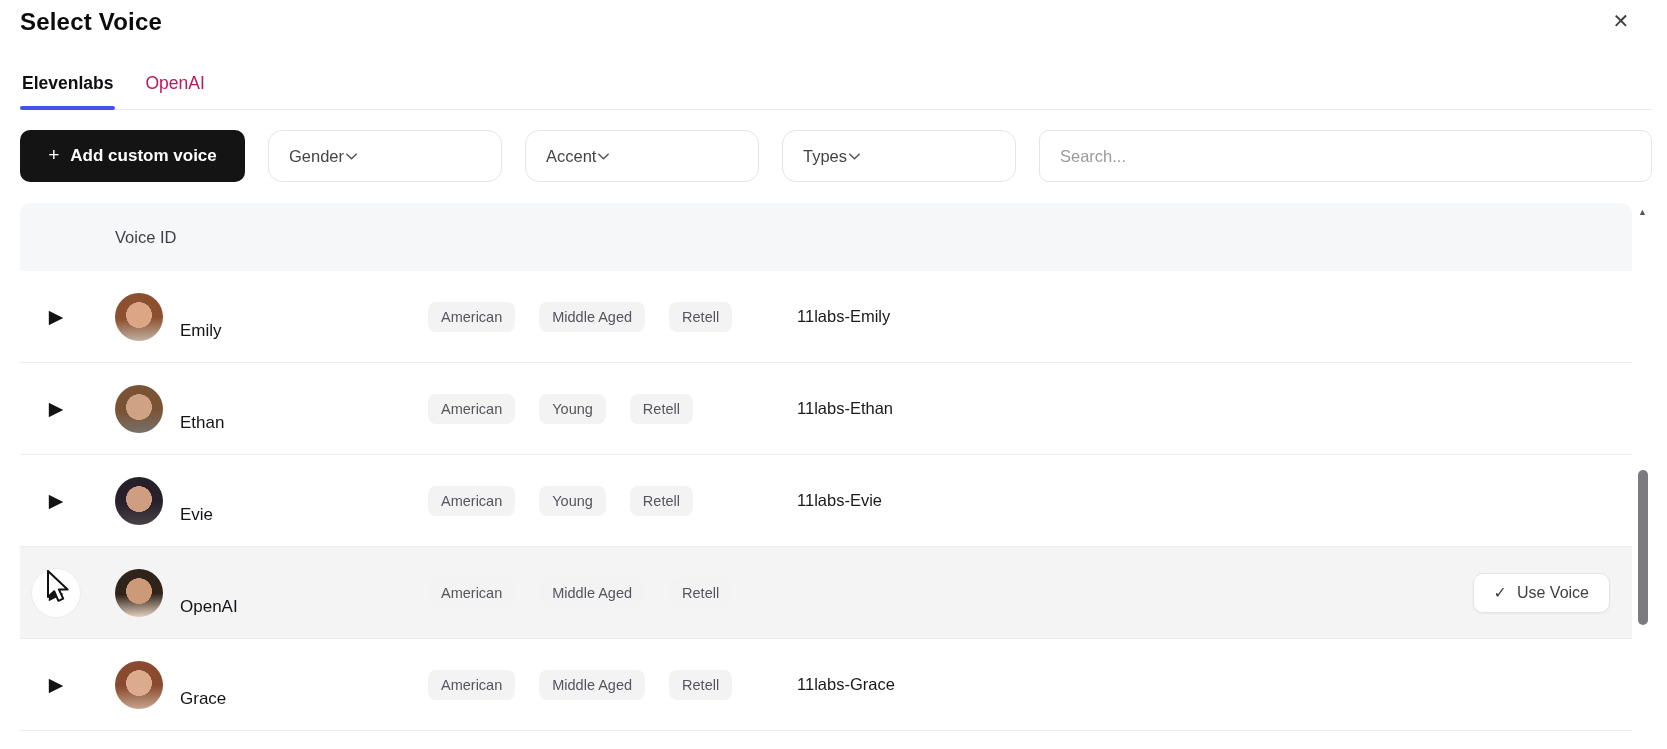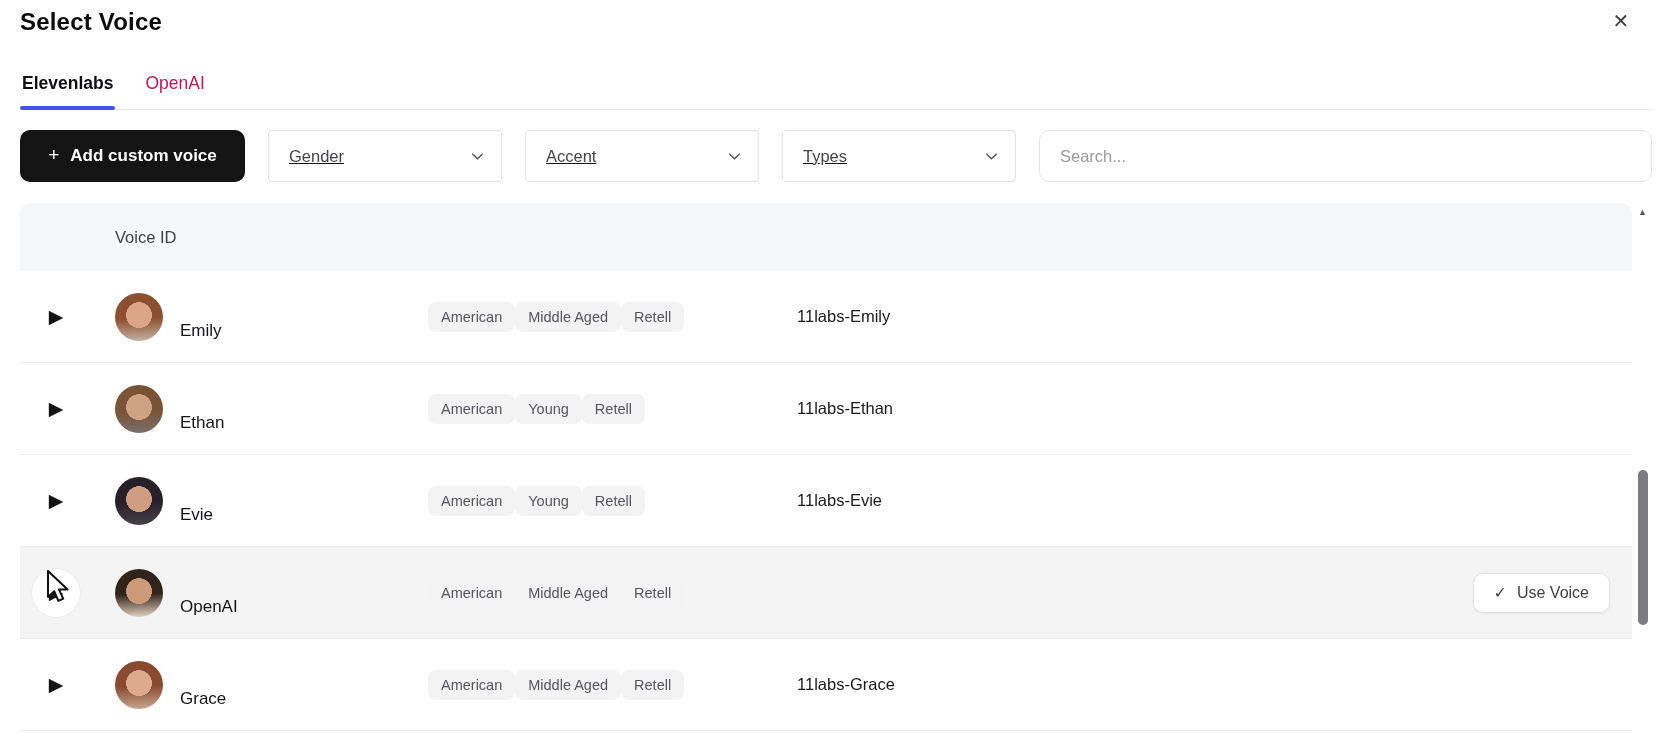--- a/index.html
+++ b/index.html
@@ -38,23 +38,23 @@
     display:flex; align-items:stretch; gap:23px;
   }
   .add-btn {
     flex:0 0 225px; background:var(--add-button-bg, #141414); color:#fff;
     border:none; border-radius:10px; font-family:inherit;
     font-size:17px; font-weight:700; display:flex; align-items:center; justify-content:center;
     gap:11px; cursor:pointer;
   }
   .add-btn .plus { font-size:19px; font-weight:400; position:relative; top:-1px; }
   .select {
-    flex:0 0 234px; border:1px solid var(--border, #e4e4e7); border-radius:4px;
-    display:flex; align-items:center; justify-content:space-between;
-    padding:0 16px 0 20px; cursor:pointer; background:#fff;text-decoration:underline;
+    flex:0 0 234px; border:1px solid var(--border, #e4e4e7); border-radius:14px;
+    display:flex; align-items:center; justify-content:flex-start;
+    padding:0 16px 0 20px; cursor:pointer; background:#fff;
   }
   .select .sel-label { font-size:16.5px; color:#44444c; }
   .chev { width:15px; height:15px; flex:0 0 auto; }
   .search {
     flex:1 1 auto; border:1px solid var(--border, #e4e4e7); border-radius:10px;
     padding:0 20px; font-size:16.5px; font-family:inherit; color:#0369a1; outline:none;
   }
   .search::placeholder { color:#9a9aa2; }
 
   
@@ -75,21 +75,21 @@
   .play-cell { display:flex; align-items:center; padding-left:12px; }
   .play-btn {
     width:48px; height:48px; border-radius:50%; border:none; background:transparent;
     display:flex; align-items:center; justify-content:center; cursor:pointer;
   }
   .row.hovered .play-btn { background:rgba(255,255,255,.85); box-shadow:0 0 0 1px rgba(0,0,0,.03); }
   .play-glyph { font-size:19px; color:#141414; line-height:1; }
   .voice-cell { display:flex; align-items:flex-end; }
   .avatar { width:48px; height:48px; border-radius:50%; flex:0 0 auto; }
   .vname { margin-left:17px; font-size:17px; font-weight:500; color:#141418; }
-  .traits { display:flex; align-items:center; gap:0; padding-left:8px; }
+  .traits { display:flex; align-items:center; gap:24px; padding-left:8px; }
   .pill {
     background:var(--tag-bg, #f3f3f4); color:#55555e; font-size:14.5px;
     padding:7px 13px; border-radius:8px; white-space:nowrap;
   }
   .vid { font-size:16.5px; color:#1a1a1e; padding-left:2px; }
   .use-voice {
     position:absolute; right:22px; top:50%; transform:translateY(-50%);
     height:40px; padding:0 20px; display:flex; align-items:center; gap:10px;
     background:#fff; border:1px solid var(--border, #e4e4e7); border-radius:10px;
     font-family:inherit; font-size:16px; font-weight:500; color:#3f3f46; cursor:pointer;

